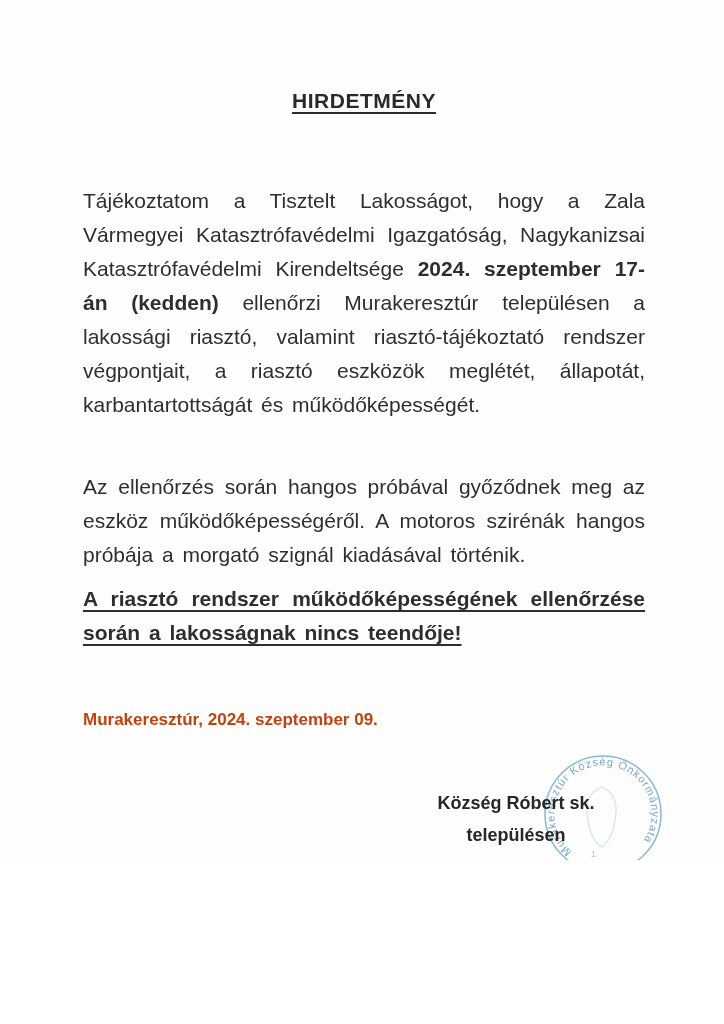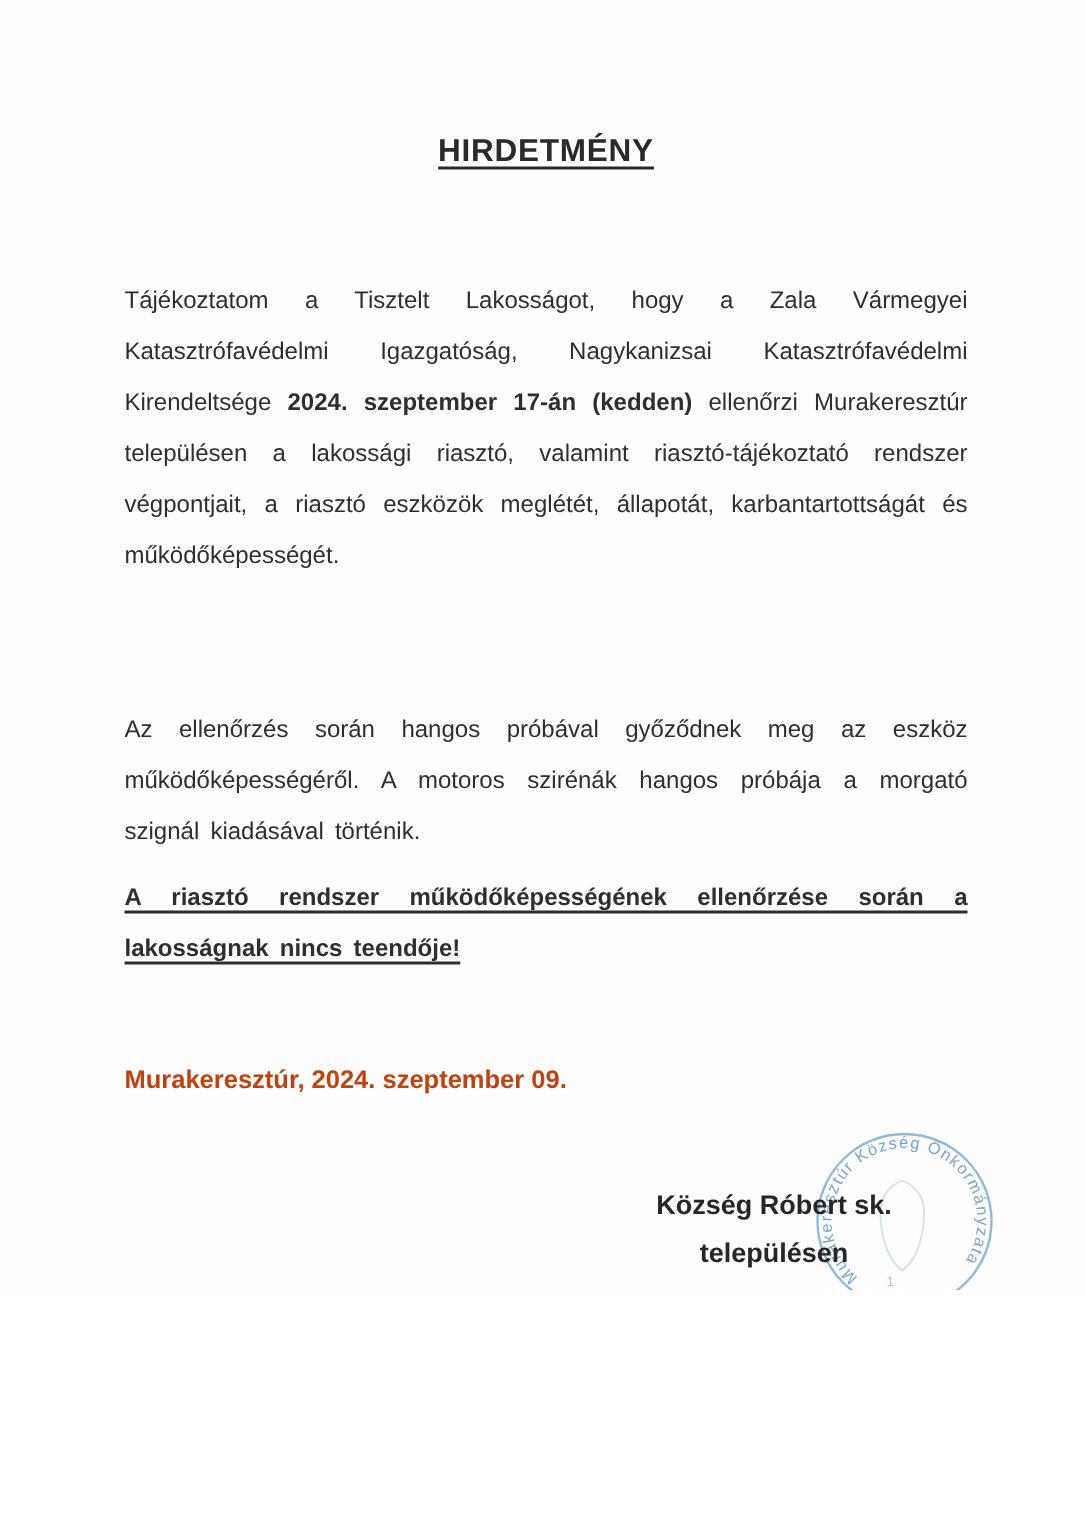--- a/index.html
+++ b/index.html
@@ -28,21 +28,21 @@
   .title span {
     text-decoration: underline;
     text-decoration-thickness: 2px;
     text-underline-offset: 4px;
   }
   .body {
     position: absolute;
     left: 83px;
     width: 562px;
     margin: 0;
-    font-size: 16px;
+    font-size: 21px;
     line-height: 34px;
     text-align: justify;
     word-spacing: 3px;
   }
   .p1 { top: 184px; }
   .p2 { top: 470px; }
   .p3 {
     top: 582px;
     font-weight: bold;
     text-decoration: underline;

